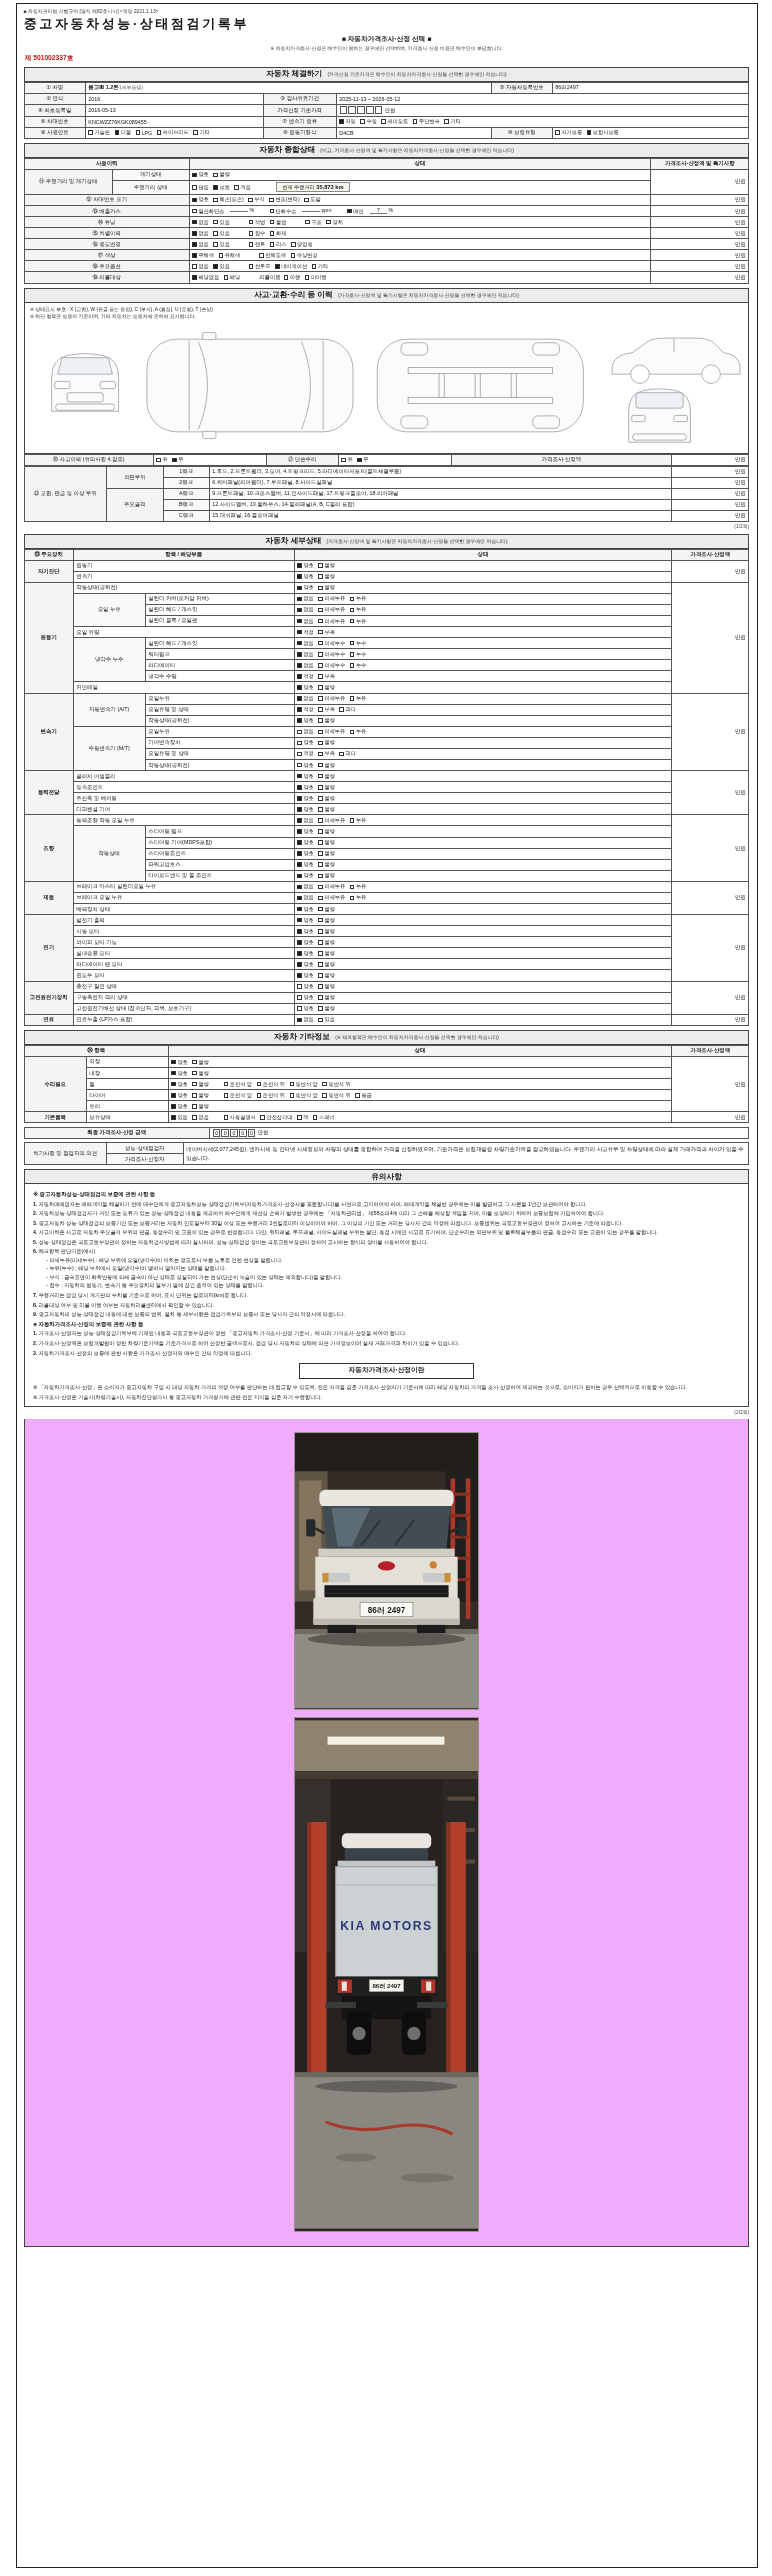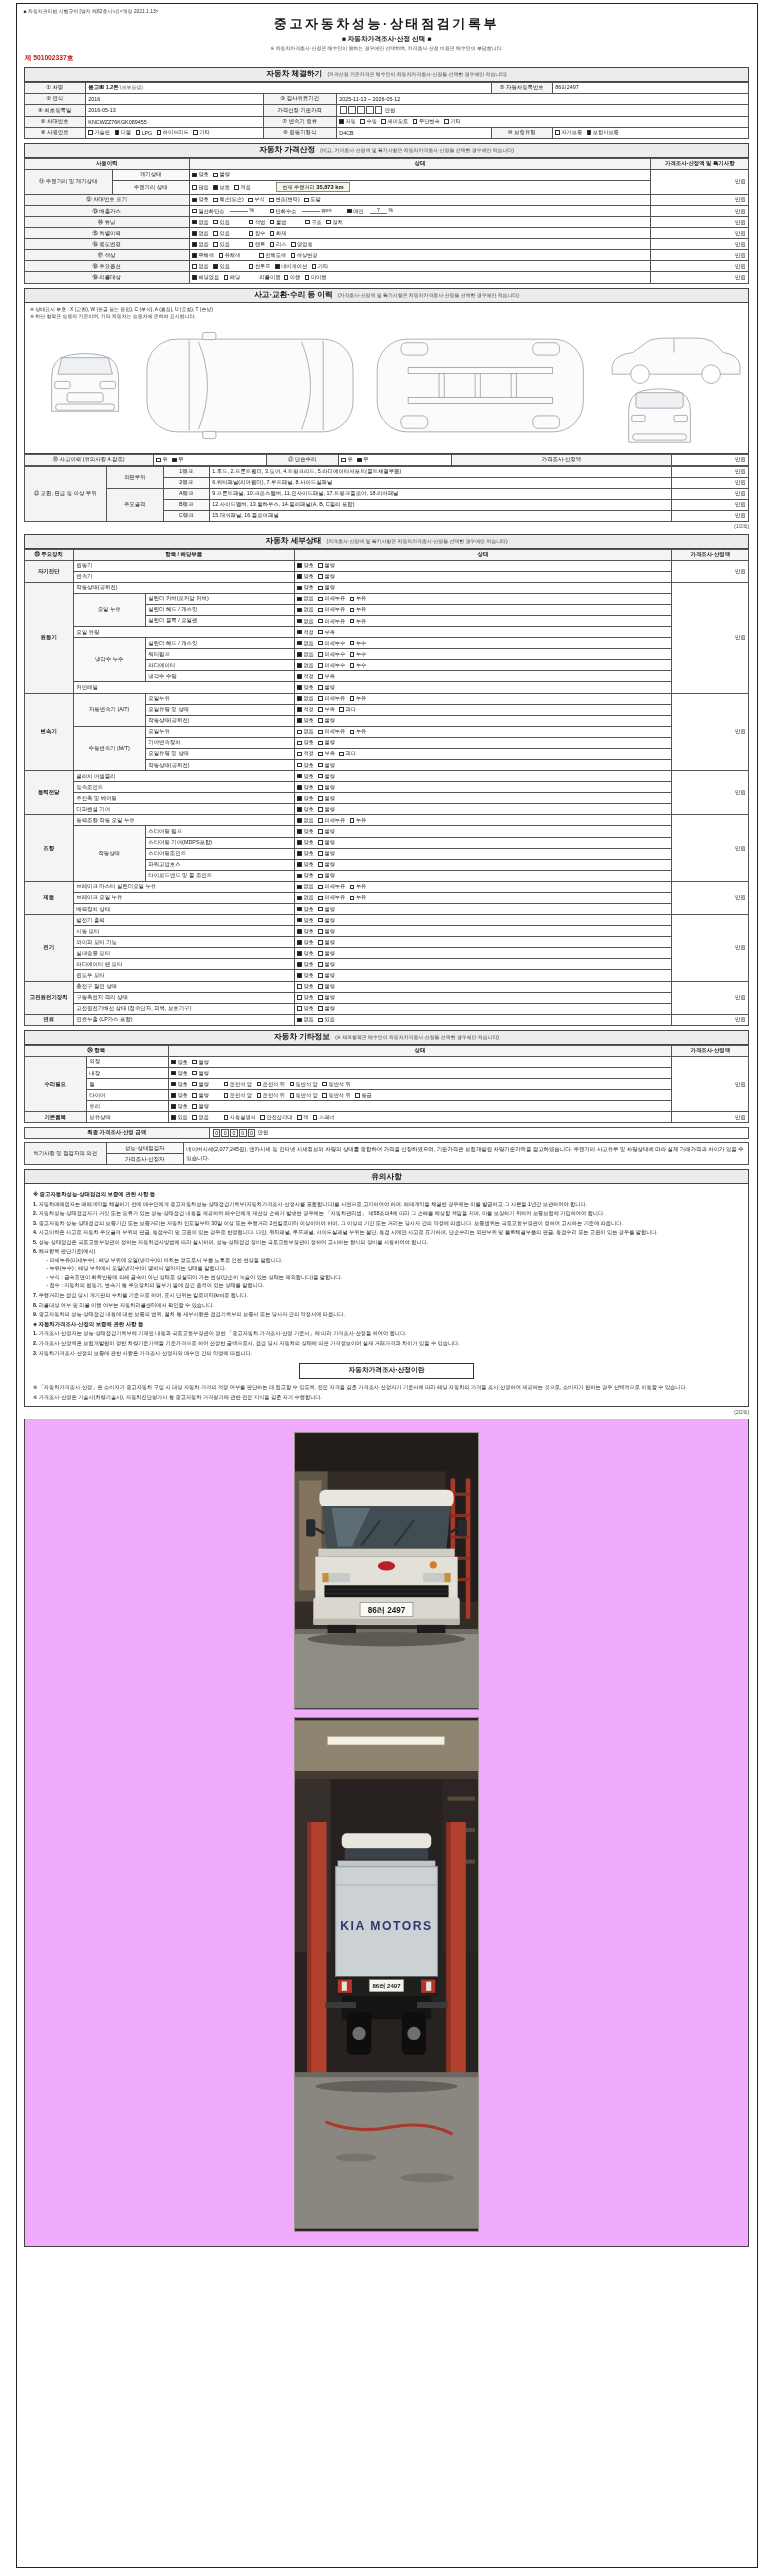--- a/index.html
+++ b/index.html
@@ -1,20 +1,20 @@
 <!DOCTYPE html>
 <html style="font-size:8.2px"><head>
 <meta charset="utf-8">
 <style>
   *{box-sizing:border-box;margin:0;padding:0}
   html,body{margin:0;padding:0}
   body{width:773px;height:2576px;position:relative;background:#ffffff;font-family:"Liberation Sans","DejaVu Sans",sans-serif;color:#151515;overflow:hidden}
   .sheet{position:absolute;left:15.5px;top:3.1px;width:742px;height:2565px;background:#fff;border:1px solid #222;padding:4.1px 7.2px;overflow:hidden}
   .form-ref{font-size:4.9px;color:#333;text-align:left}
-  .doc-title{text-align:center;font-size:13px;font-weight:bold;letter-spacing:2.6px;margin-top:1px}
+  .doc-title{font-size:13px;font-weight:bold;letter-spacing:2.6px;margin-top:1px}
   .doc-sub{text-align:center;font-size:6.7px;font-weight:bold;margin-top:1.5px}
   .doc-note{text-align:center;font-size:4.9px;color:#333;margin-top:1px}
   .doc-no{color:#c21313;font-weight:bold;font-size:6.7px;margin:3.1px 0 1px 1px}
   .sec{margin-top:4.1px}
   .sec-bar{border:0.5px solid #444;background:#ececec;text-align:center;padding:1.5px 0;font-size:7.7px;font-weight:bold}
   .sec-bar .note{font-weight:normal;font-size:4.9px;color:#333;margin-left:5.2px}
   table.grid{width:100%;border-collapse:collapse;table-layout:fixed}
   table.grid td{border:0.5px solid #555;padding:1.5px 2.6px;font-size:5.4px;vertical-align:middle;word-break:break-all}
   td.lb{background:#f4f4f4;text-align:center}
   td.lb2{background:#f9f9f9;text-align:center;font-size:5.2px}
@@ -145,21 +145,21 @@
               </span><span class="cb on">
                 <span class="bx"></span>
                 <span class="cl">보험사보증</span>
               </span></td>
           </tr>
         </tbody>
       </table>
   </section>
 
   <section class="sec">
-    <div class="sec-bar"><span>자동차 가격산정</span><span class="note">(비고, 가격조사·산정액 및 특기사항은 자동차가격조사·산정을 선택한 경우에만 적습니다)</span></div>
+    <div class="sec-bar"><span>자동차 종합상태</span><span class="note">(비고, 가격조사·산정액 및 특기사항은 자동차가격조사·산정을 선택한 경우에만 적습니다)</span></div>
     <table class="grid" id="overall-table">
         <colgroup>
           <col style="width:88px">
           <col style="width:77px">
           <col>
           <col style="width:98px">
         </colgroup>
         <tbody>
           <tr>
             <td class="lb hd" colspan="2">사용이력</td>

